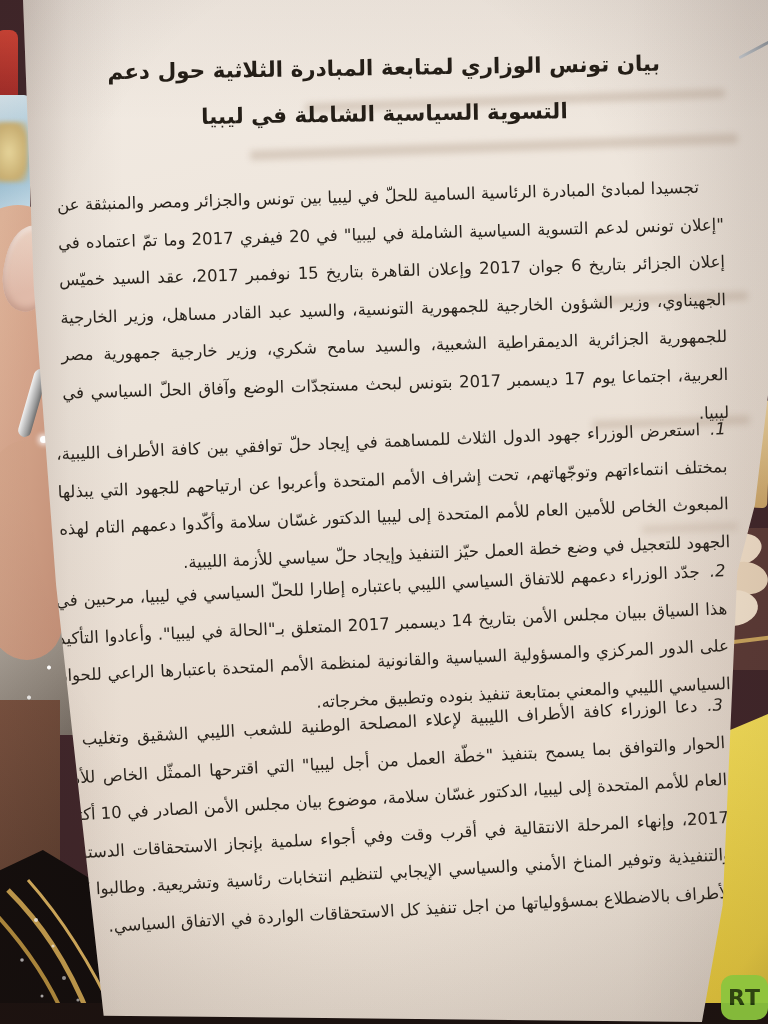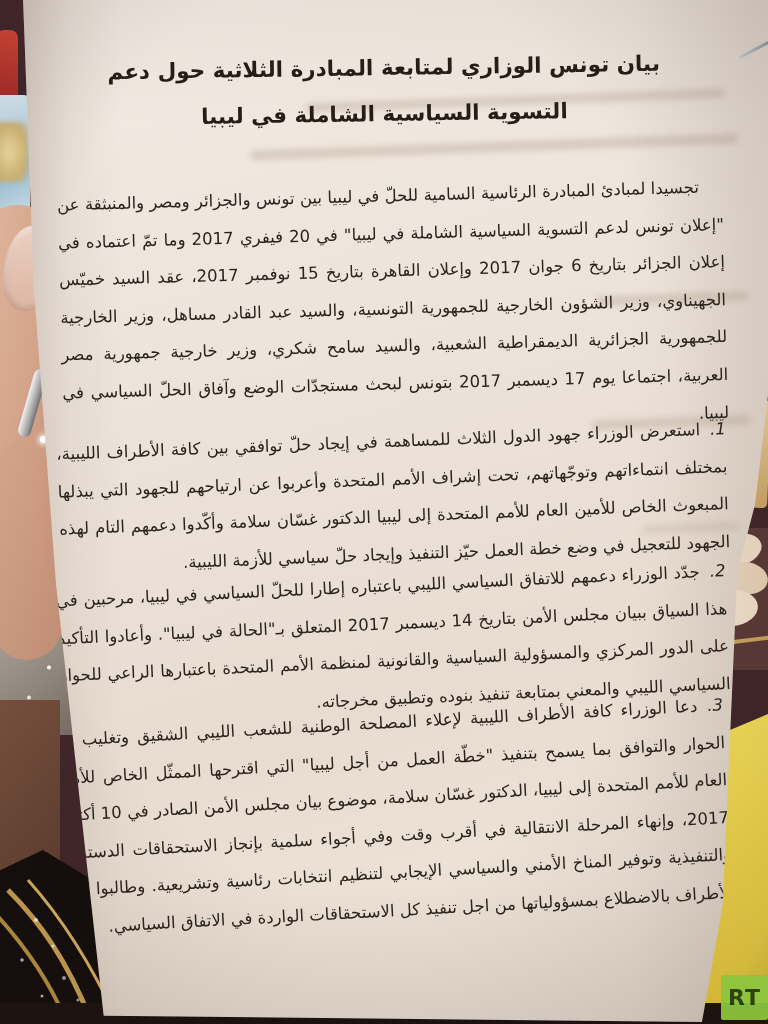--- a/index.html
+++ b/index.html
@@ -64,21 +64,21 @@
   .doc-intro{top:168px;right:42px;left:60px;transform:rotate(-1.6deg);text-indent:24px;}
   .doc-item1{top:410px;right:40px;left:58px;transform:rotate(-2.2deg);}
   .doc-item2{top:552px;right:40px;left:58px;transform:rotate(-2.6deg);}
   .doc-item3{top:686px;right:40px;left:56px;transform:rotate(-3.1deg);}
   .num{font-style:italic;padding-left:10px;}
 
   
   .vignette{position:absolute;inset:0;pointer-events:none;z-index:6;
     background:radial-gradient(ellipse at 46% 42%,transparent 55%,rgba(45,28,22,.14) 92%,rgba(45,28,22,.25) 100%);}
   .rt-logo{position:absolute;left:721px;top:975px;width:47px;height:45px;z-index:7;
-    background:#8cc63e;opacity:.93;border-radius:2px;display:flex;align-items:center;justify-content:center;
+    background:#8cc63e;opacity:.93;border-radius:12px;display:flex;align-items:center;justify-content:center;
     font-weight:700;font-size:22px;letter-spacing:1px;color:#233c0e;font-family:"DejaVu Sans",sans-serif;}
 </style>
 </head>
 <body>
 
 <div class="stage">
 
   <div class="scene">
     <div class="obj-red"></div>
     <div class="obj-blue"></div>

